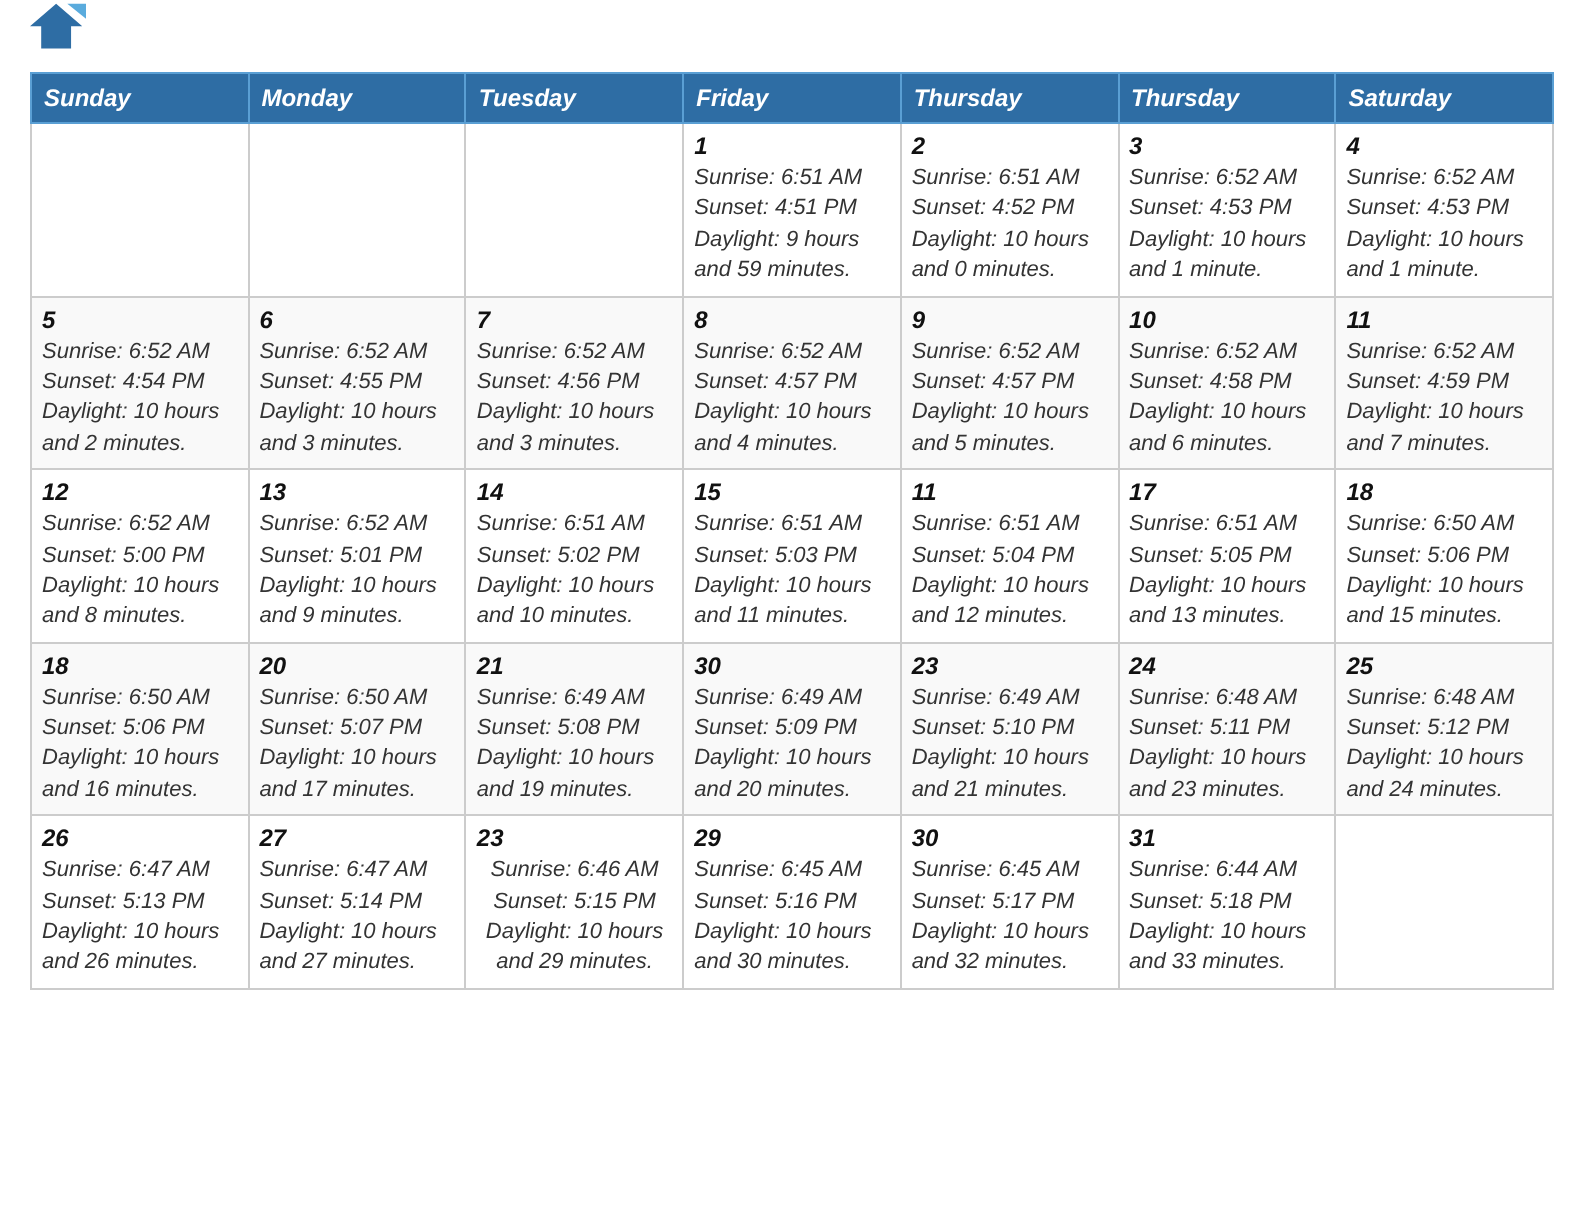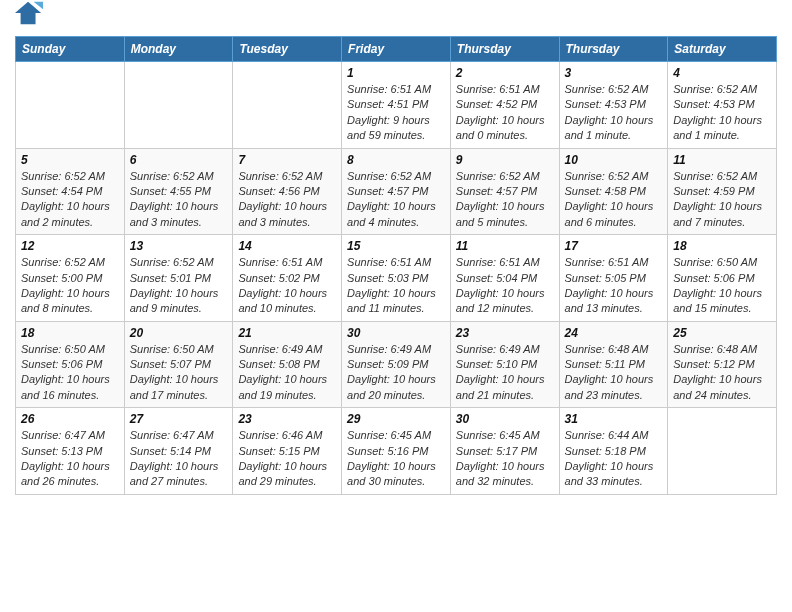--- a/index.html
+++ b/index.html
@@ -317,21 +317,21 @@
           </td>
           <td>
             <span class="day-number">27</span>
             <div class="day-info" style="white-space: pre-line;">Sunrise: 6:47 AM
 Sunset: 5:14 PM
 Daylight: 10 hours
 and 27 minutes.</div>
           </td>
           <td>
             <span class="day-number">23</span>
-            <div class="day-info" style="white-space: pre-line;">Sunrise: 6:46 AM
+            <div class="day-info" style="white-space: pre-line; text-align: center;">Sunrise: 6:46 AM
 Sunset: 5:15 PM
 Daylight: 10 hours
 and 29 minutes.</div>
           </td>
           <td>
             <span class="day-number">29</span>
             <div class="day-info" style="white-space: pre-line;">Sunrise: 6:45 AM
 Sunset: 5:16 PM
 Daylight: 10 hours
 and 30 minutes.</div>

